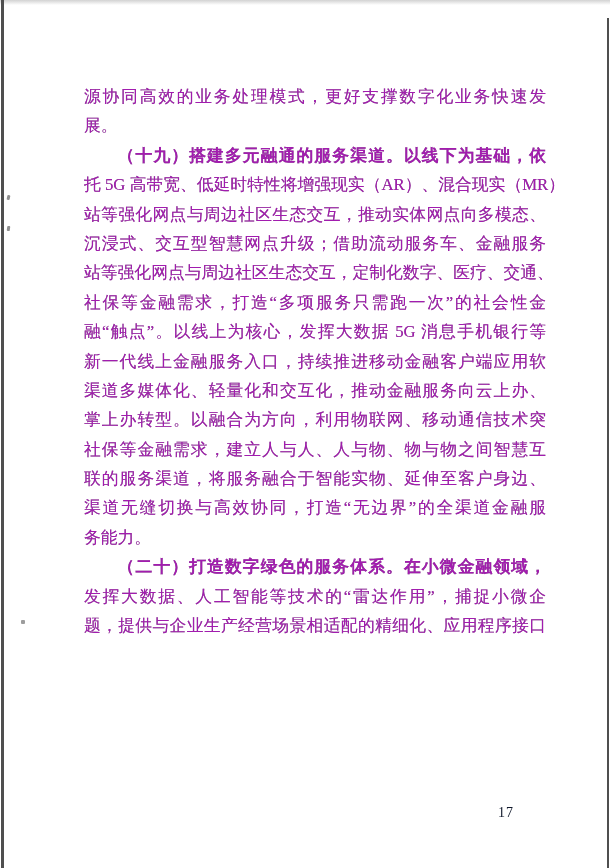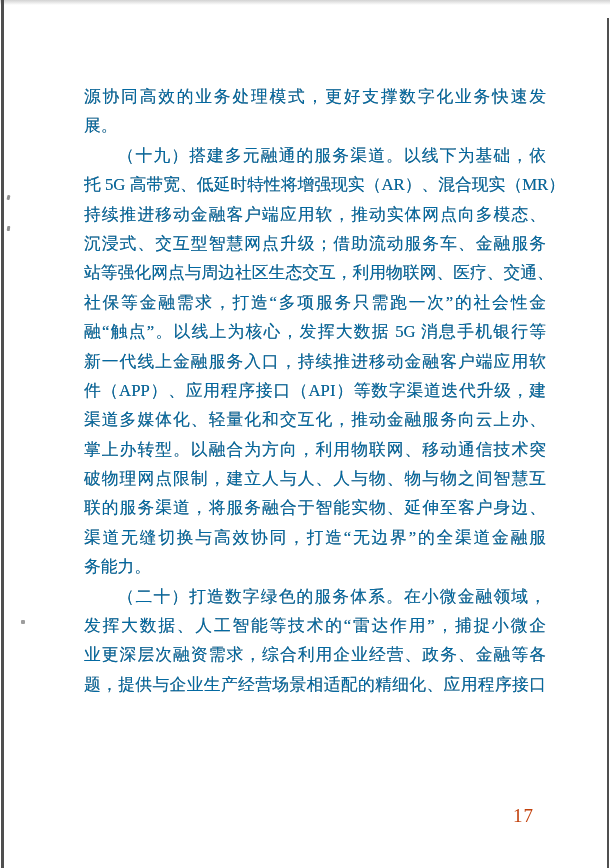--- a/index.html
+++ b/index.html
@@ -43,77 +43,76 @@
   .speck-3 { left: 21px; top: 620px; width: 4px; height: 4px; background: #9d9d9d; }
 
   
   .text-block {
     position: absolute;
     left: 84px;
     top: 82px;
     width: 462px;
     font-size: 16.8px;
     line-height: 29.4px;
-    color: #0369a1;
+    color: #a21caf;
     letter-spacing: 0;
     text-shadow: 0 0 0.6px rgba(40,40,40,0.55);
   }
   .tline {
     text-align: justify;
     text-align-last: justify;
     -moz-text-align-last: justify;
     white-space: nowrap;
     height: 29.4px;
     overflow: visible;
   }
   .tline.short {
     text-align: left;
     text-align-last: left;
   }
   .tline.indent {
     text-indent: 2em;
+    font-weight: bold;
   }
   .page-number {
     position: absolute;
     left: 498px;
     top: 805px;
     width: 36px;
-    text-align: right;
-    font-size: 19px;
+    text-align: left;
+    font-size: 14px;
     letter-spacing: 1px;
-    color: #c2410c;
+    color: #0f172a;
   }
 </style>
 </head>
 <body>
 
 <div class="top-strip"></div>
 <div class="edge-left"></div>
 <div class="edge-right"></div>
 <div class="speck speck-1"></div>
 <div class="speck speck-2"></div>
 <div class="speck speck-3"></div>
 
 <div class="text-block">
   <div class="tline">源协同高效的业务处理模式，更好支撑数字化业务快速发</div>
   <div class="tline short">展。</div>
   <div class="tline indent">（十九）搭建多元融通的服务渠道。以线下为基础，依</div>
   <div class="tline">托 5G 高带宽、低延时特性将增强现实（AR）、混合现实（MR）</div>
-  <div class="tline">持续推进移动金融客户端应用软，推动实体网点向多模态、</div>
+  <div class="tline">站等强化网点与周边社区生态交互，推动实体网点向多模态、</div>
   <div class="tline">沉浸式、交互型智慧网点升级；借助流动服务车、金融服务</div>
-  <div class="tline">站等强化网点与周边社区生态交互，利用物联网、医疗、交通、</div>
+  <div class="tline">站等强化网点与周边社区生态交互，定制化数字、医疗、交通、</div>
   <div class="tline">社保等金融需求，打造“多项服务只需跑一次”的社会性金</div>
   <div class="tline">融“触点”。以线上为核心，发挥大数据 5G 消息手机银行等</div>
   <div class="tline">新一代线上金融服务入口，持续推进移动金融客户端应用软</div>
-  <div class="tline">件（APP）、应用程序接口（API）等数字渠道迭代升级，建</div>
   <div class="tline">渠道多媒体化、轻量化和交互化，推动金融服务向云上办、</div>
   <div class="tline">掌上办转型。以融合为方向，利用物联网、移动通信技术突</div>
-  <div class="tline">破物理网点限制，建立人与人、人与物、物与物之间智慧互</div>
+  <div class="tline">社保等金融需求，建立人与人、人与物、物与物之间智慧互</div>
   <div class="tline">联的服务渠道，将服务融合于智能实物、延伸至客户身边、</div>
   <div class="tline">渠道无缝切换与高效协同，打造“无边界”的全渠道金融服</div>
   <div class="tline short">务能力。</div>
   <div class="tline indent">（二十）打造数字绿色的服务体系。在小微金融领域，</div>
   <div class="tline">发挥大数据、人工智能等技术的“雷达作用”，捕捉小微企</div>
-  <div class="tline">业更深层次融资需求，综合利用企业经营、政务、金融等各</div>
   <div class="tline">题，提供与企业生产经营场景相适配的精细化、应用程序接口</div>
 </div>
 
 <div class="page-number">17</div>
 
 </body></html>

